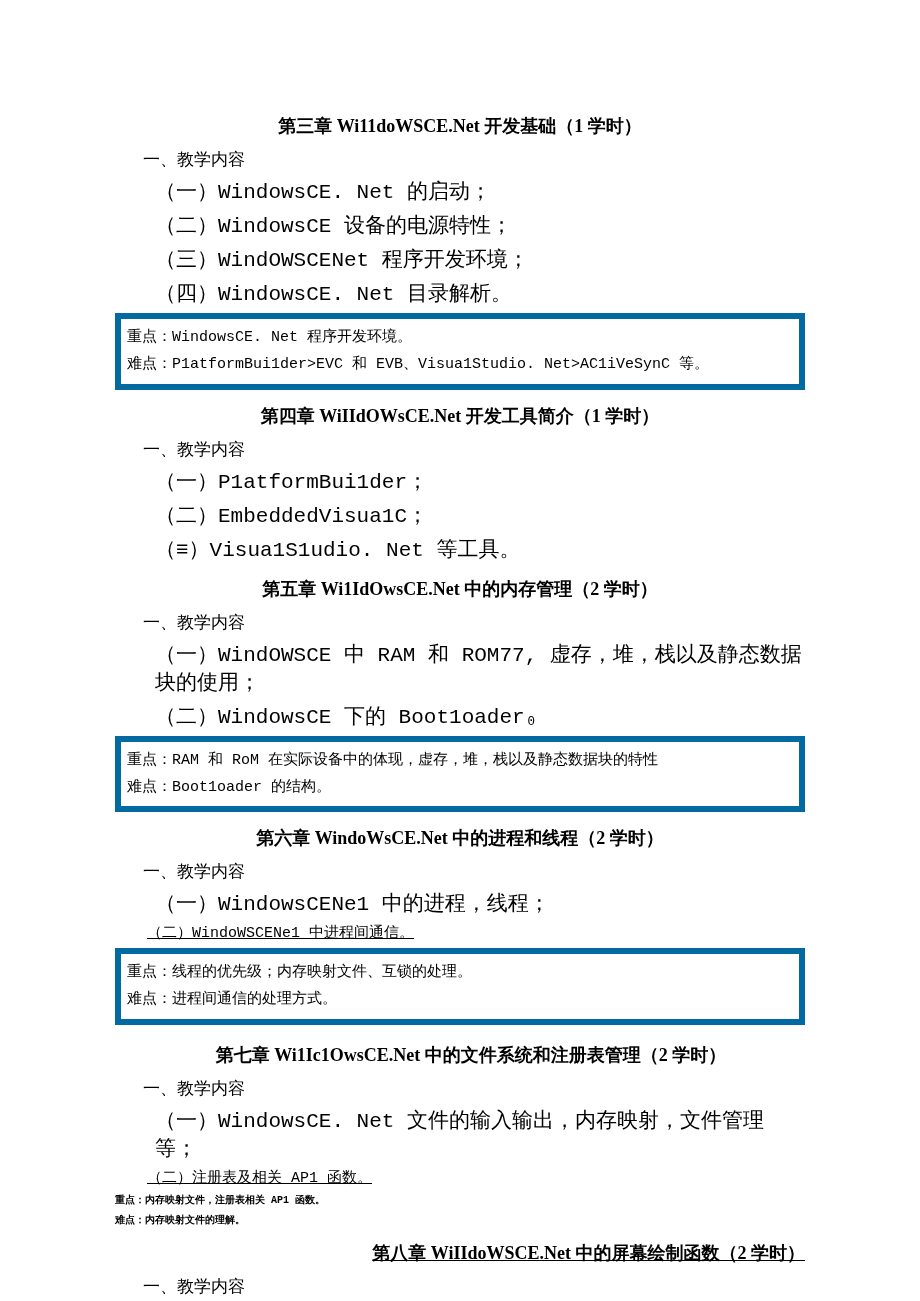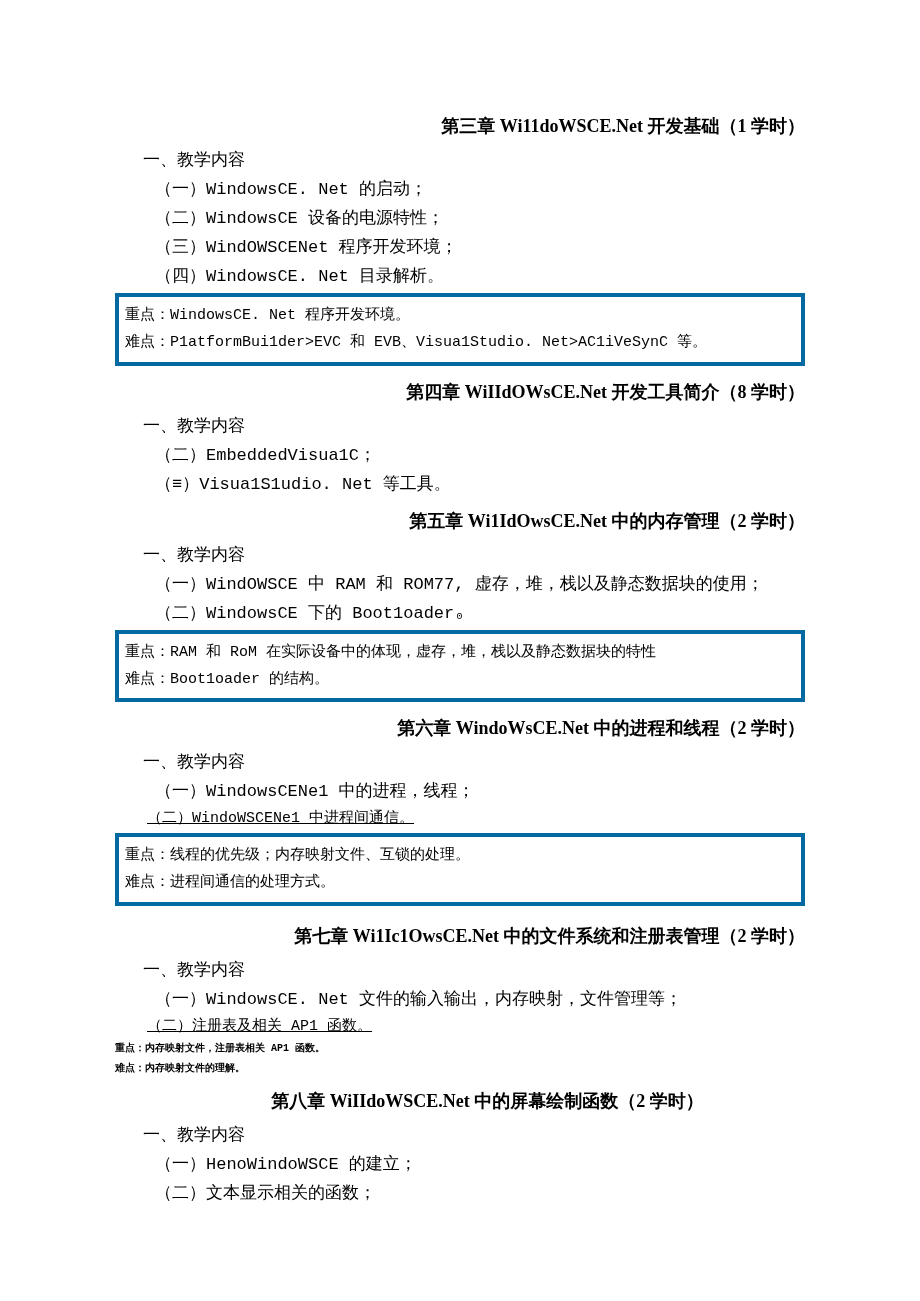--- a/index.html
+++ b/index.html
@@ -7,59 +7,60 @@
     padding: 0;
     background: #fff;
     font-family: "SimSun", "宋体", serif;
     width: 920px;
     color: #000;
   }
   .page {
     padding: 100px 115px 60px 115px;
   }
   .chapter-title {
-    text-align: right;
+    text-align: center;
     font-weight: bold;
     font-size: 18px;
     margin: 14px 0 10px 0;
     font-family: "SimSun", serif;
   }
   .chapter-title-left {
-    text-align: right;
+    text-align: center;
     font-weight: bold;
     font-size: 18px;
     margin: 18px 0 10px 0;
     padding-left: 22px;
     font-family: "SimSun", serif;
   }
   .chapter-title-indent {
-    text-align: center;
+    text-align: right;
     font-weight: bold;
     font-size: 18px;
     margin: 14px 0 10px 0;
     padding-left: 55px;
     font-family: "SimSun", serif;
+    text-decoration: underline;
   }
   .sub-heading {
     font-size: 17px;
     margin: 2px 0 6px 28px;
   }
   .body-line {
-    font-size: 17px;
+    font-size: 21px;
     margin: 6px 0 6px 40px;
     font-family: "SimSun", "Courier New", monospace;
   }
   .body-line-u {
     font-size: 15px;
     margin: 6px 0 6px 32px;
     font-family: "SimSun", "Courier New", monospace;
     text-decoration: underline;
   }
   .box {
-    border: 4px solid #0369a1;
+    border: 6px solid #0369a1;
     padding: 3px 6px 3px 6px;
     margin: 4px 0 14px 0;
   }
   .box-line {
     font-size: 15px;
     margin: 4px 0;
     font-family: "SimSun", "Courier New", monospace;
     line-height: 1.55;
   }
   .plain-line {
@@ -78,22 +79,23 @@
   <div class="sub-heading">一、教学内容</div>
   <div class="body-line">（一）WindowsCE. Net 的启动；</div>
   <div class="body-line">（二）WindowsCE 设备的电源特性；</div>
   <div class="body-line">（三）WindOWSCENet 程序开发环境；</div>
   <div class="body-line">（四）WindowsCE. Net 目录解析。</div>
   <div class="box">
     <div class="box-line">重点：WindowsCE. Net 程序开发环境。</div>
     <div class="box-line">难点：P1atformBui1der&gt;EVC 和 EVB、Visua1Studio. Net&gt;AC1iVeSynC 等。</div>
   </div>
 
-  <div class="chapter-title">第四章 WiIIdOWsCE.Net 开发工具简介（8 学时）</div>
+  <div class="chapter-title">第四章 WiIIdOWsCE.Net 开发工具简介（1 学时）</div>
   <div class="sub-heading">一、教学内容</div>
+  <div class="body-line">（一）P1atformBui1der；</div>
   <div class="body-line">（二）EmbeddedVisua1C；</div>
   <div class="body-line">（≡）Visua1S1udio. Net 等工具。</div>
 
   <div class="chapter-title">第五章 Wi1IdOwsCE.Net 中的内存管理（2 学时）</div>
   <div class="sub-heading">一、教学内容</div>
   <div class="body-line">（一）WindOWSCE 中 RAM 和 ROM77, 虚存，堆，栈以及静态数据块的使用；</div>
   <div class="body-line">（二）WindowsCE 下的 Boot1oader₀</div>
   <div class="box">
     <div class="box-line">重点：RAM 和 RoM 在实际设备中的体现，虚存，堆，栈以及静态数据块的特性</div>
     <div class="box-line">难点：Boot1oader 的结构。</div>

